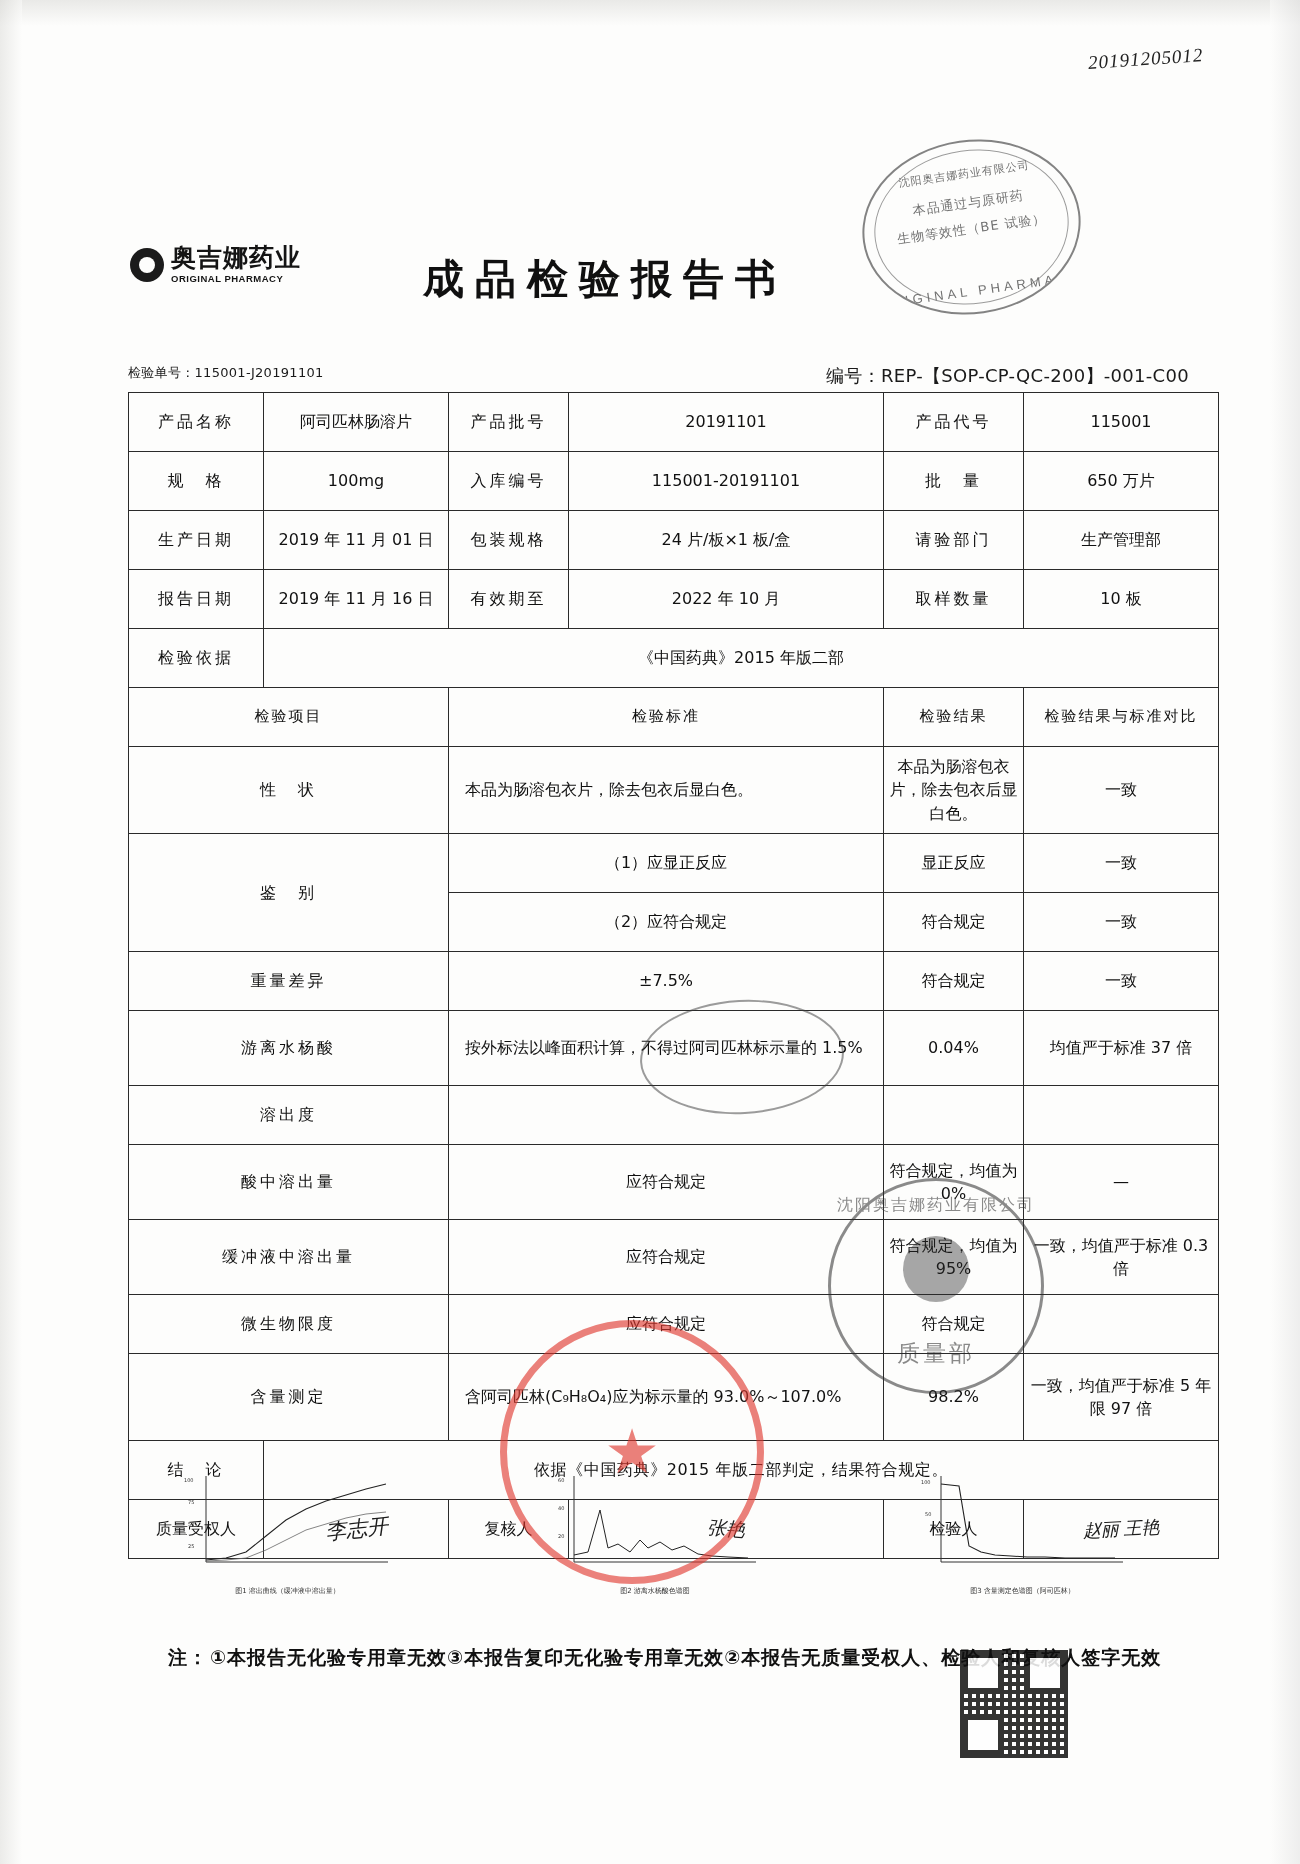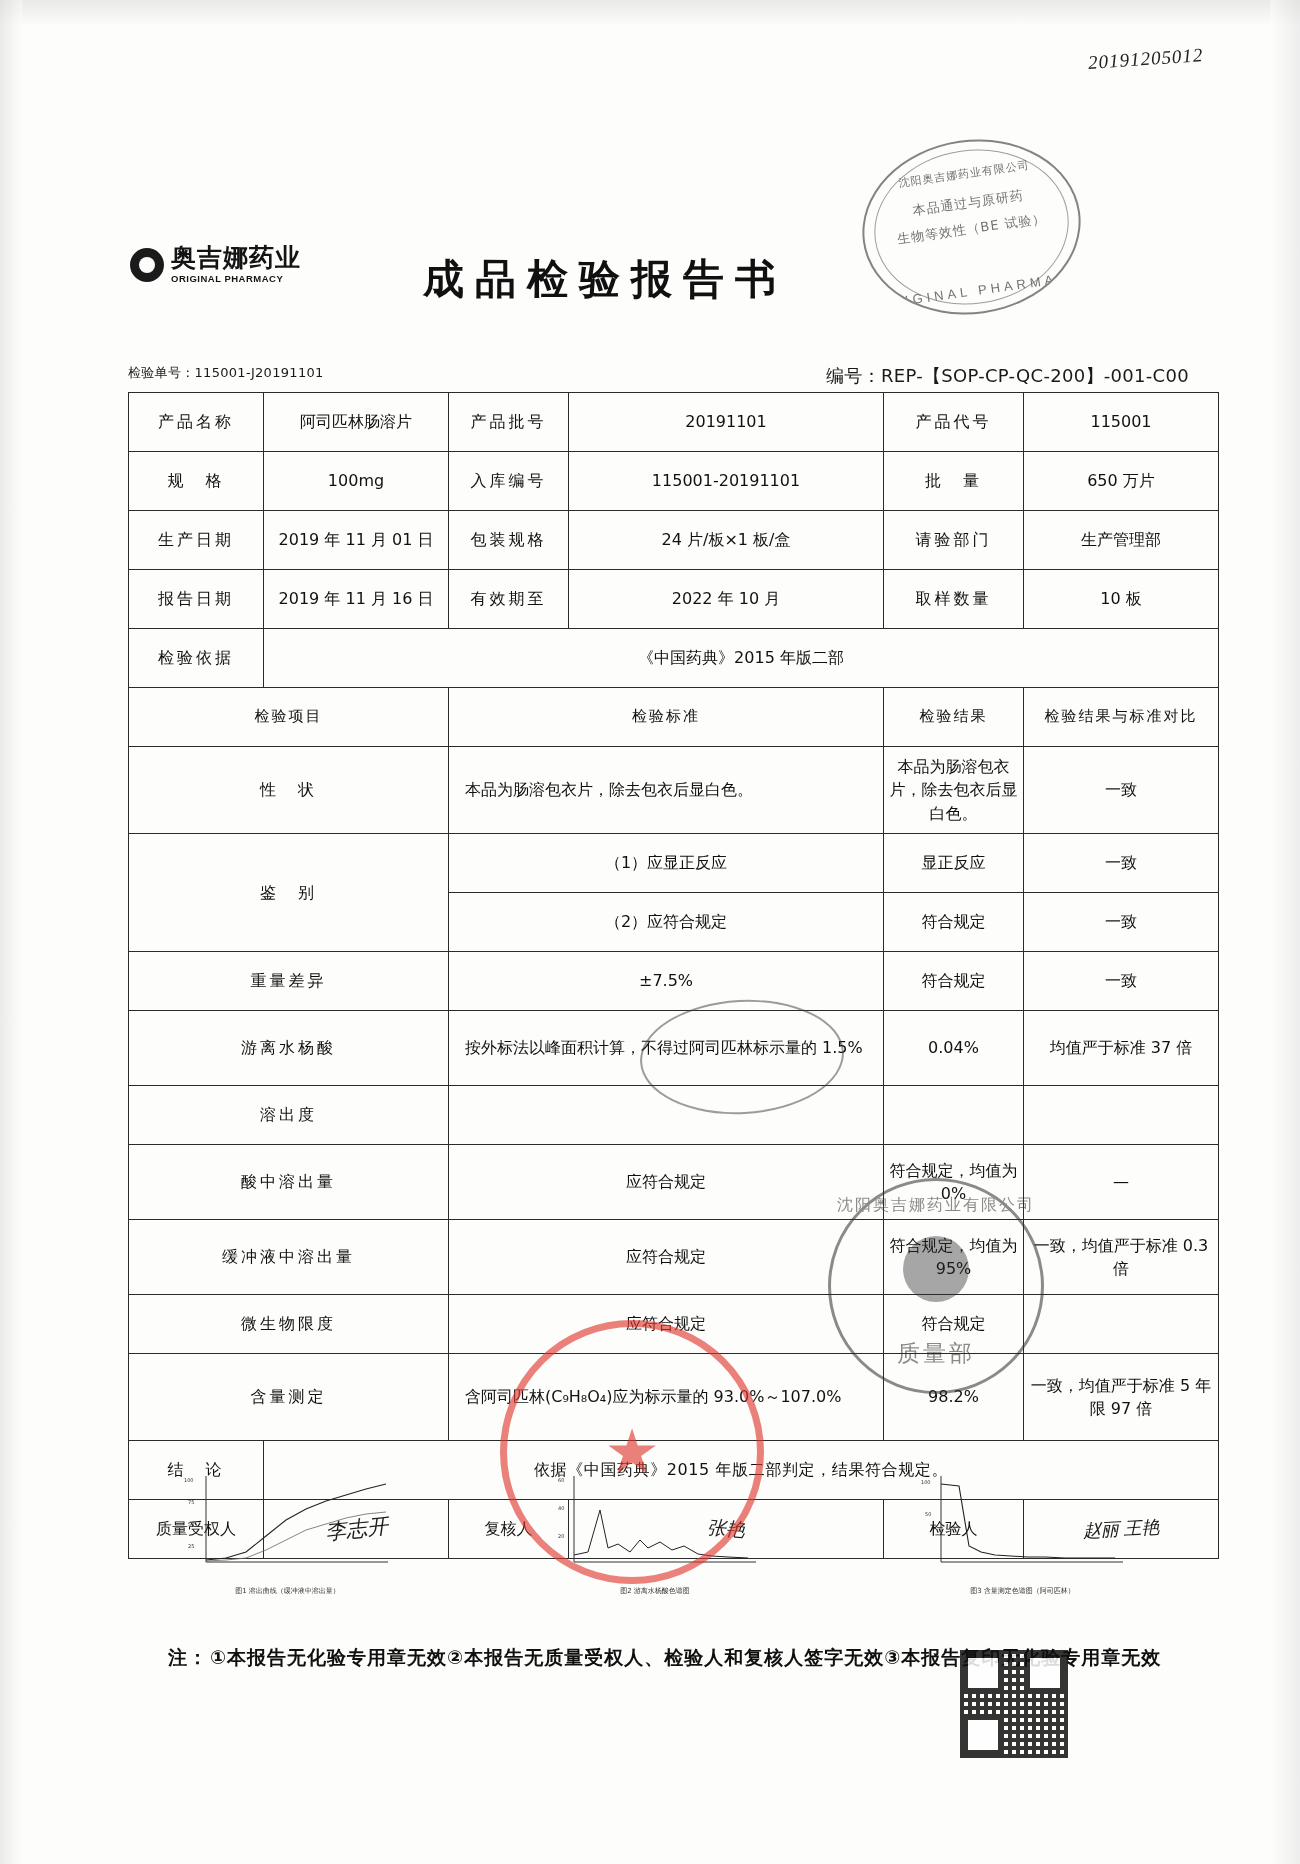--- a/index.html
+++ b/index.html
@@ -531,22 +531,22 @@
     <div class="qc-top-label">沈阳奥吉娜药业有限公司</div>
     <div class="qc-inner-circle"></div>
     <div class="qc-label">质量部</div>
   </div>
 
   <div class="notes">
     <div class="notes-row">
       <div class="lead">注：</div>
       <div class="notes-body">
         <div>①本报告无化验专用章无效</div>
+        <div>③本报告复印无化验专用章无效</div>
         <div>②本报告无质量受权人、检验人和复核人签字无效</div>
-        <div>③本报告复印无化验专用章无效</div>
       </div>
     </div>
   </div>
 
   <div class="qr">
     <div class="qr-bl"></div>
   </div>
 </div>
 
 </body></html>

